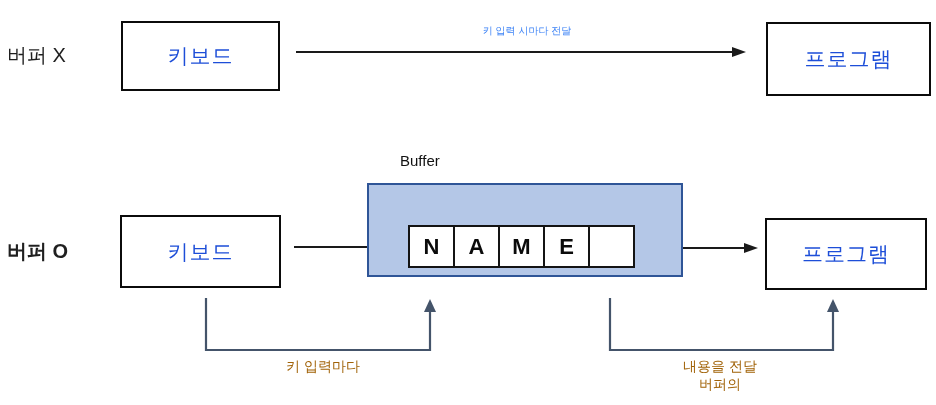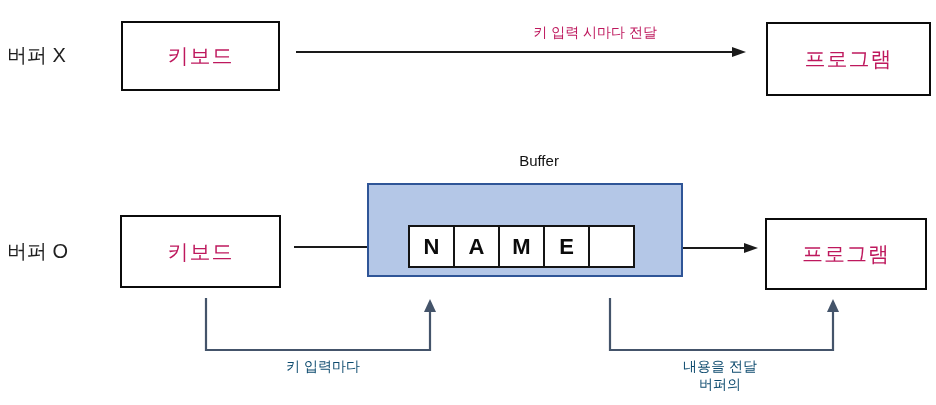--- a/index.html
+++ b/index.html
@@ -25,49 +25,49 @@
   .node-box {
     position: absolute;
     box-sizing: border-box;
     background: #ffffff;
     border: 2.5px solid #0b0b0b;
     display: flex;
     align-items: center;
     justify-content: center;
     font-size: 21px;
     letter-spacing: 1px;
-    color: #be185d;
+    color: #1d4ed8;
   }
   .node-box.thin { border-width: 2px; }
   .row-label {
     position: absolute;
     font-size: 20px;
     color: #1f1f1f;
     white-space: nowrap;
   }
   .flow-label {
     position: absolute;
-    font-size: 14px;
-    color: #be185d;
-    text-align: right;
+    font-size: 10px;
+    color: #3b82f6;
+    text-align: center;
     white-space: nowrap;
   }
   .buffer-box {
     position: absolute;
     box-sizing: border-box;
     left: 367px; top: 183px;
     width: 316px; height: 94px;
     background: #b4c7e7;
     border: 2px solid #2f5597;
   }
   .buffer-title {
     position: absolute;
-    left: 439px; top: 152px;
+    left: 400px; top: 152px;
     width: 200px;
-    text-align: center;
+    text-align: left;
     font-size: 15px;
     color: #111111;
   }
   .cells {
     position: absolute;
     left: 408px; top: 225px;
     display: flex;
   }
   .cell {
     box-sizing: border-box;
@@ -82,21 +82,21 @@
     font-size: 22px;
     color: #0b0b0b;
   }
   .cell:first-child { margin-left: 0; }
   .connector-label {
     position: absolute;
     width: 180px;
     text-align: center;
     font-size: 14px;
     line-height: 18px;
-    color: #0c4a6e;
+    color: #a16207;
   }
 </style>
 </head>
 <body>
 
 <div class="canvas">
 
   <svg class="overlay" viewBox="0 0 936 405" xmlns="http://www.w3.org/2000/svg">
 
     <g>
@@ -130,21 +130,21 @@
   <div class="node-box" style="left:121px; top:21px; width:159px; height:70px;">
     <span>키보드</span>
   </div>
 
   <div class="flow-label" style="left:397px; top:24px; width:260px;">키 입력 시마다 전달</div>
 
   <div class="node-box" style="left:766px; top:22px; width:165px; height:74px;">
     <span>프로그램</span>
   </div>
 
-  <div class="row-label" style="left:7px; top:238px;">버퍼 O</div>
+  <div class="row-label" style="left:7px; top:238px;font-weight:bold;">버퍼 O</div>
 
   <div class="node-box thin" style="left:120px; top:215px; width:161px; height:73px;">
     <span>키보드</span>
   </div>
 
   <div class="buffer-title">Buffer</div>
 
   <div class="buffer-box"></div>
 
   <div class="cells">

